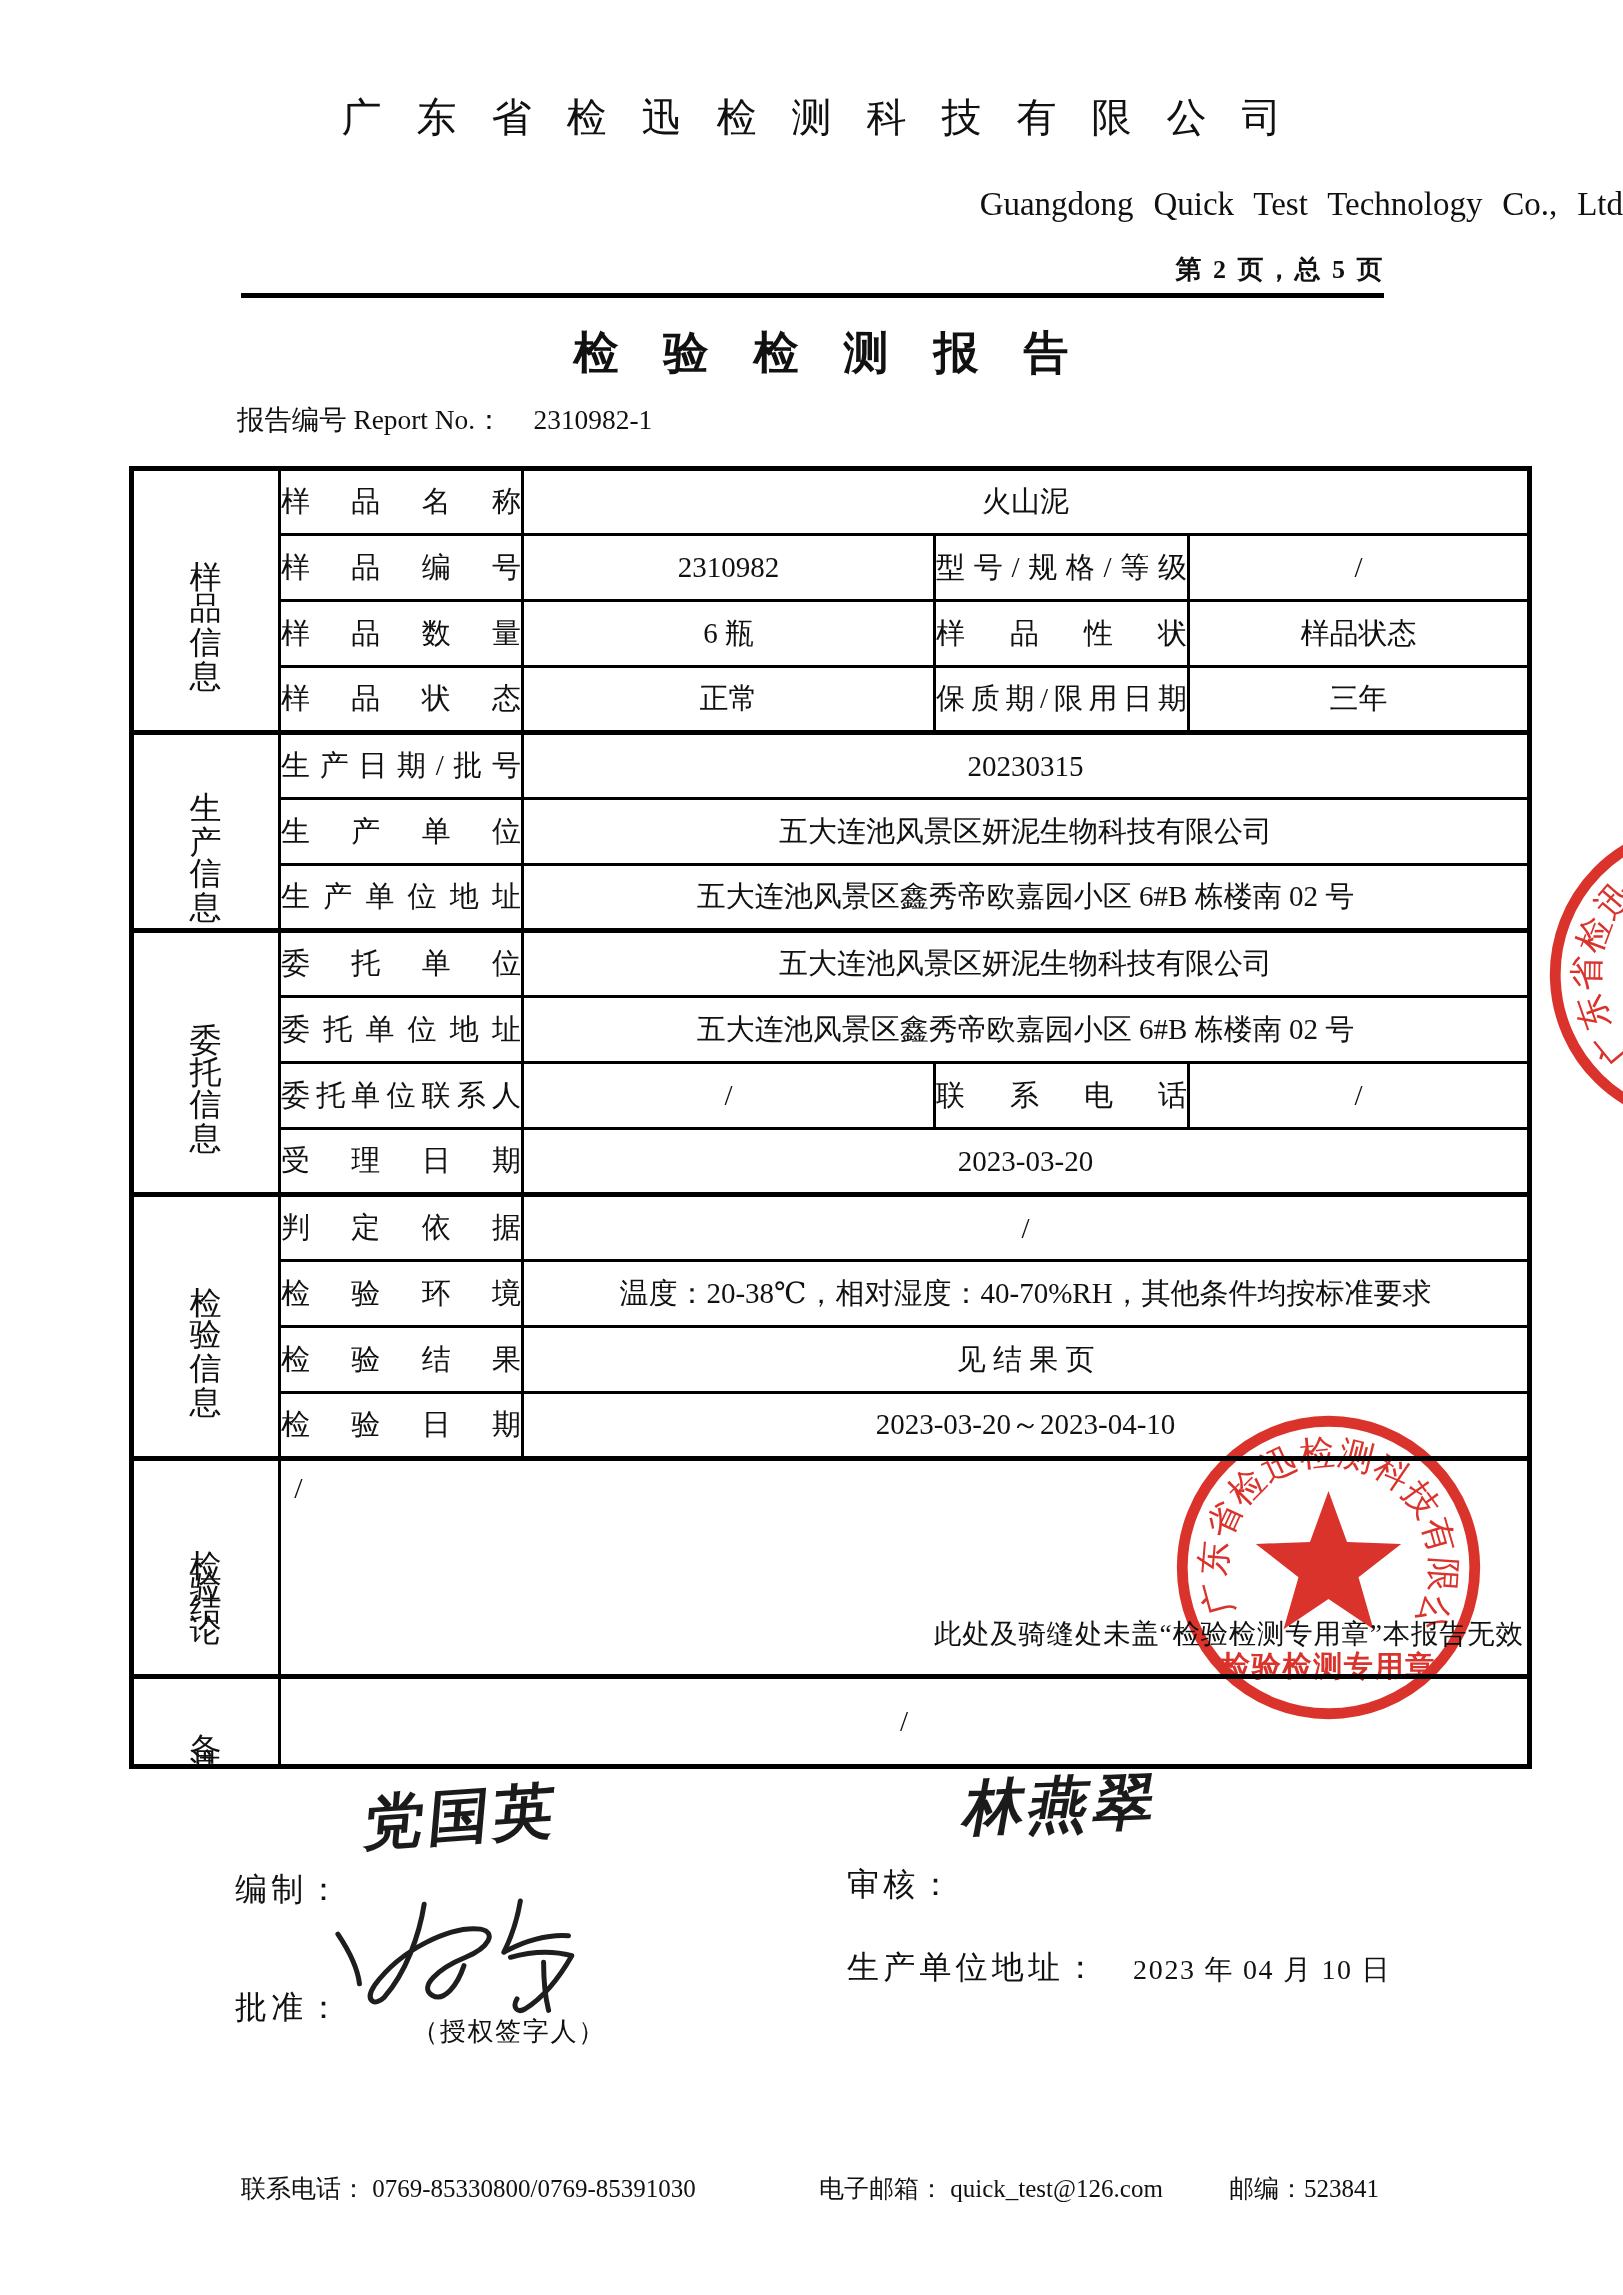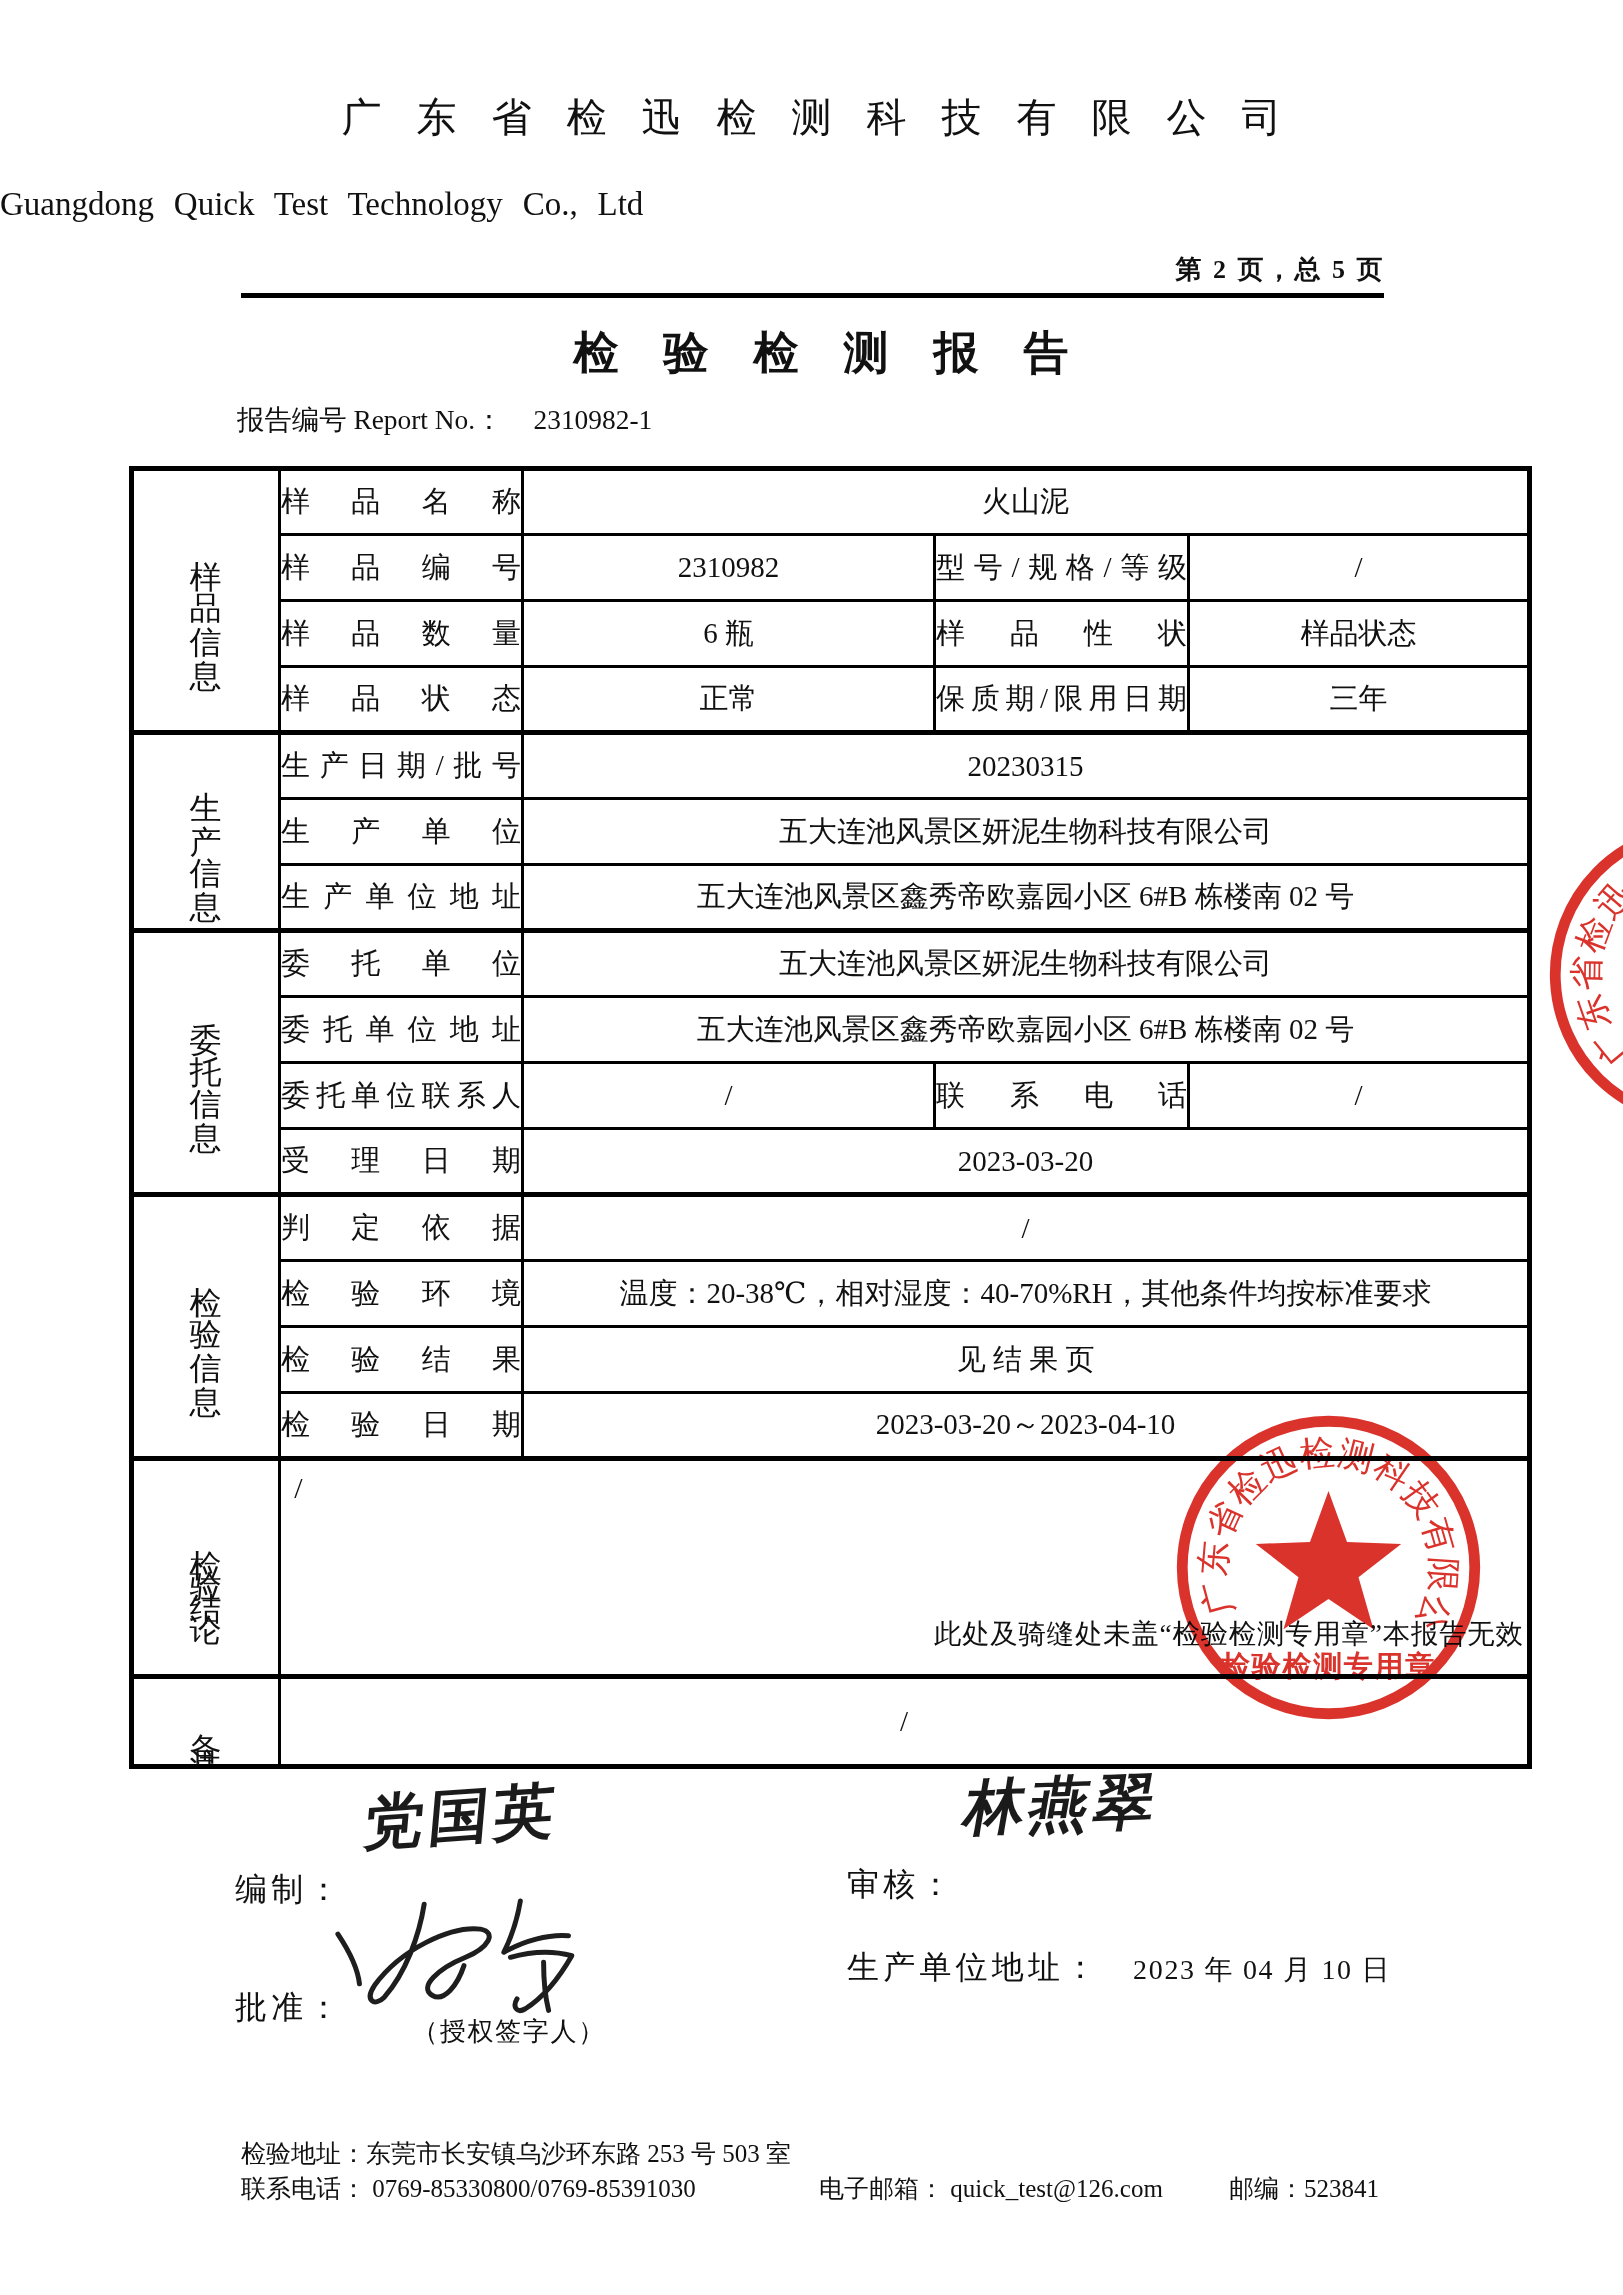--- a/index.html
+++ b/index.html
@@ -2,21 +2,21 @@
 <html style="font-size:13.3px"><head>
 <meta charset="utf-8">
 <style>
   html,body{margin:0;padding:0;background:#ffffff;}
   .page{position:relative;width:1623px;height:2295px;background:#fff;overflow:hidden;
         font-family:"Liberation Serif","DejaVu Serif",serif;color:#111;}
 
   
   .company-cn{position:absolute;top:90px;left:0;width:100%;text-align:center;
       font-size:40px;letter-spacing:35px;padding-left:35px;box-sizing:border-box;white-space:nowrap;}
-  .company-en{position:absolute;top:186px;left:0;width:100%;text-align:left;
+  .company-en{position:absolute;top:186px;left:0;width:100%;text-align:right;
       font-size:33px;word-spacing:11.6px;white-space:nowrap;}
   .page-no{position:absolute;top:252px;right:238px;font-size:26px;font-weight:bold;letter-spacing:2.5px;}
   .head-rule{position:absolute;left:241px;top:293px;width:1143px;height:5px;background:#000;}
   .doc-title{position:absolute;top:323px;left:0;width:100%;text-align:center;
       font-size:45px;font-weight:600;letter-spacing:45px;padding-left:64px;box-sizing:border-box;white-space:nowrap;}
   .report-no{position:absolute;left:237px;top:402px;font-size:27.4px;white-space:nowrap;}
   .report-no b{font-weight:normal;margin-left:31px;}
 
   
   table.info{position:absolute;left:129px;top:466px;width:1397px;
@@ -180,21 +180,20 @@
       <path d="M118 22 C 112 60, 96 104, 70 134 C 58 146, 46 138, 58 120 C 90 76, 150 48, 186 52 C 206 56, 196 74, 168 86 C 136 99, 110 122, 128 132 C 142 140, 158 120, 166 96"></path>
       <path d="M234 18 C 230 42, 224 60, 214 80 C 238 66, 268 58, 292 60"></path>
       <path d="M222 86 C 250 78, 274 78, 296 84 C 280 112, 262 134, 240 148 C 230 154, 224 146, 230 136"></path>
       <path d="M262 92 C 262 114, 264 134, 268 150"></path>
     </g>
   </svg>
   <div class="authnote" style="left:412px;top:2014px;text-align:right;">（授权签字人）</div>
   <div class="siglabel" style="left:847px;top:1946px;">生产单位地址：</div>
   <div class="siglabel" style="left:1133px;top:1951px;font-size:28px;letter-spacing:1.7px;">2023 年 04 月 10 日</div>
 
-  <div class="foot" style="left:241px;top:2137px;">检验地址：东莞市长安镇乌沙环东路 253 号 503 室</div>
   <div class="foot" style="left:241px;top:2172px;">联系电话： 0769-85330800/0769-85391030</div>
   <div class="foot" style="left:819px;top:2172px;">电子邮箱： quick_test@126.com</div>
   <div class="foot" style="left:1229px;top:2172px;">邮编：523841</div>
 
   <svg id="stamp-main" class="stamp" width="349" height="349" viewBox="-210 -210 420 420">
     <circle cx="0" cy="0" r="176" fill="none" stroke-width="13" stroke="#d8231c"></circle>
     <polygon points="0,-92 22.3,-30.7 87.5,-28.4 36.1,11.7 54.1,74.4 0,38 -54.1,74.4 -36.1,11.7 -87.5,-28.4 -22.3,-30.7" fill="#d8231c"></polygon>
     <path id="arc-main" d="M -112.4 52.4 A 124 124 0 1 1 112.4 52.4" fill="none"></path>
     <text font-size="42" letter-spacing="1" fill="#d8231c">
       <textPath href="#arc-main">广东省检迅检测科技有限公司</textPath>

